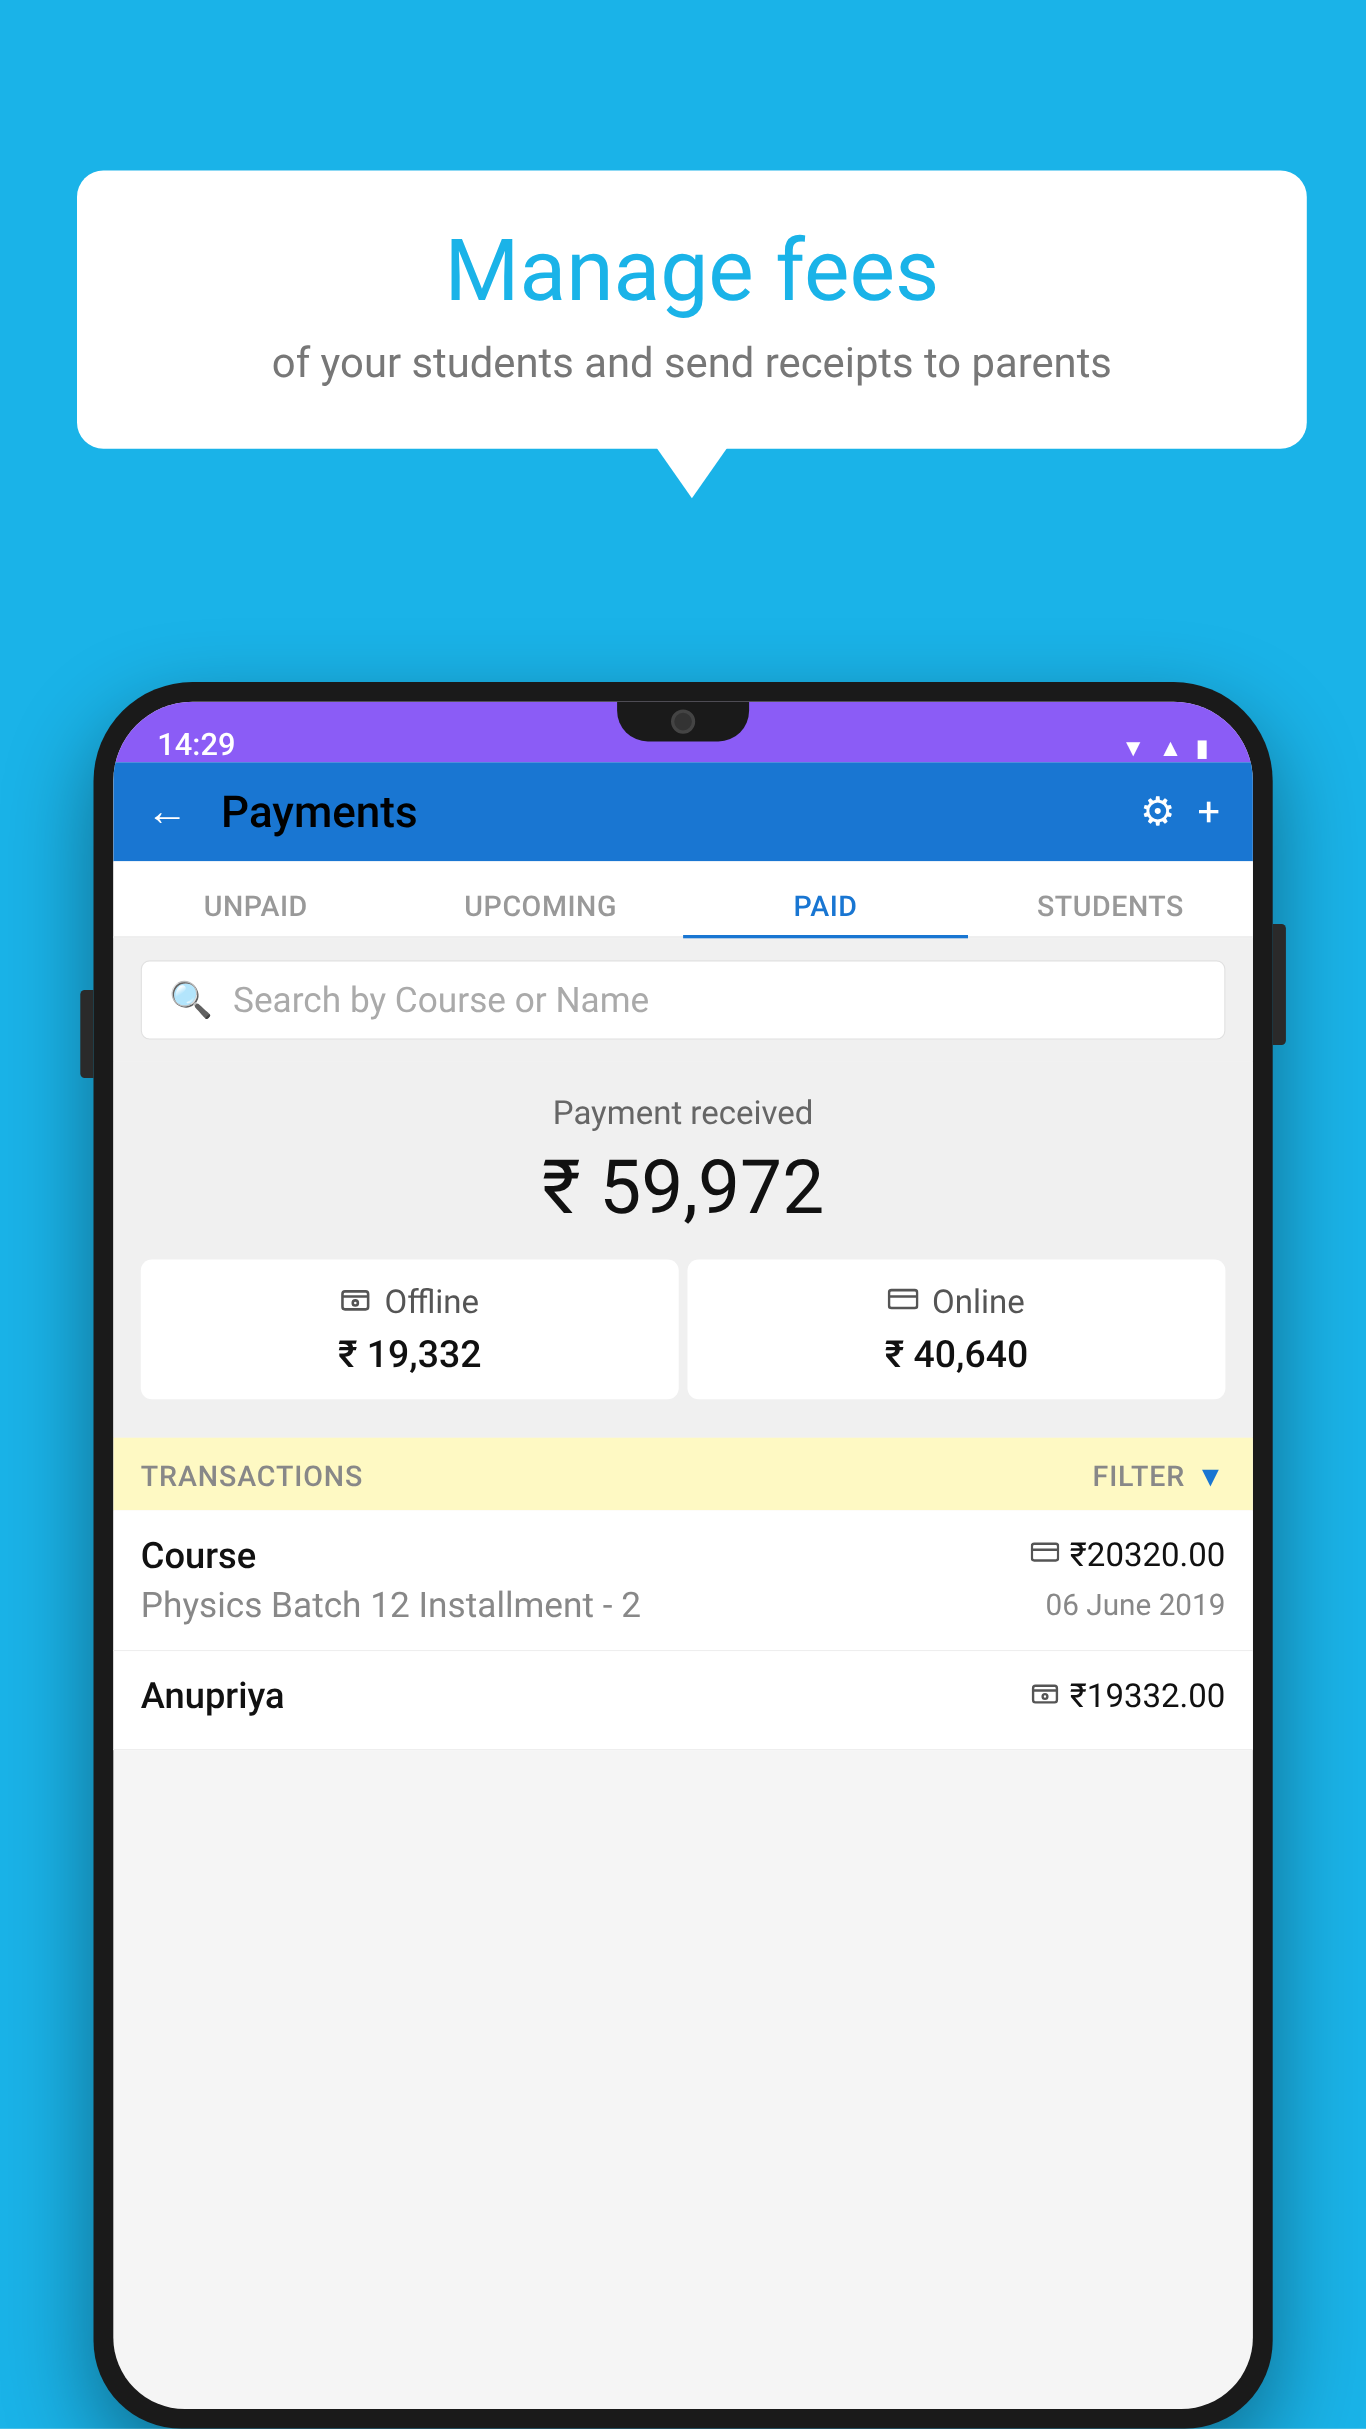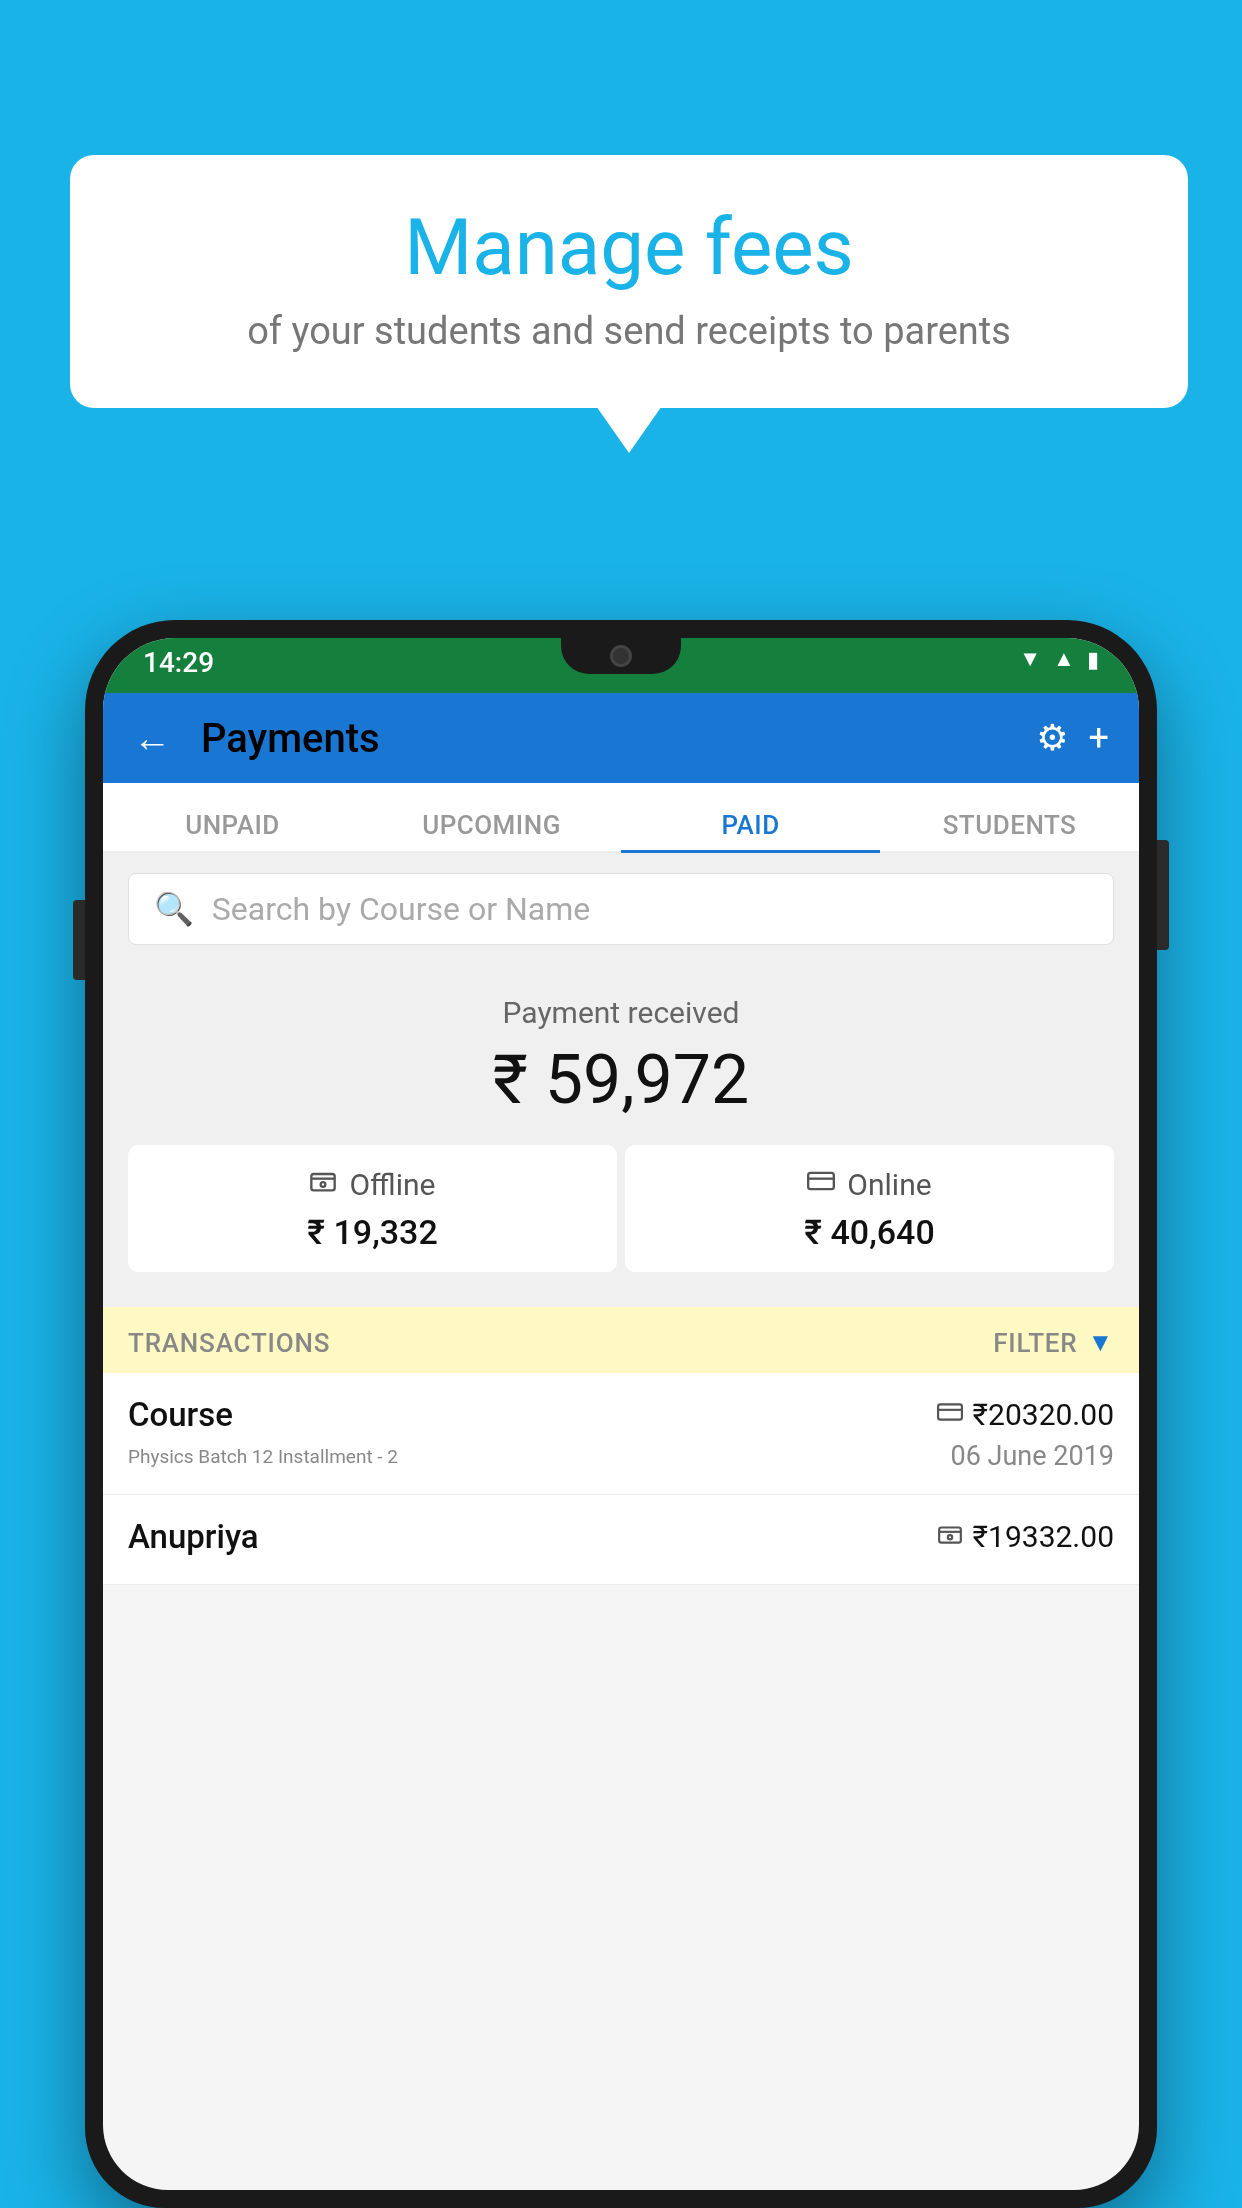--- a/index.html
+++ b/index.html
@@ -126,24 +126,24 @@
     .notch-camera {
       width: 22px;
       height: 22px;
       background: #333;
       border-radius: 50%;
       border: 3px solid #444;
     }
 
     
     .status-bar {
-      background: #15803d;
+      background: #8b5cf6;
       height: 55px;
       display: flex;
-      align-items: flex-start;
+      align-items: flex-end;
       justify-content: space-between;
       padding: 0 40px;
       padding-top: 8px;
     }
 
     .status-time {
       color: white;
       font-size: 28px;
       font-weight: 500;
     }
@@ -384,21 +384,21 @@
       color: #111;
     }
 
     .transaction-bottom {
       display: flex;
       justify-content: space-between;
       align-items: center;
     }
 
     .transaction-course {
-      font-size: 19px;
+      font-size: 32px;
       color: #888;
     }
 
     .transaction-date {
       font-size: 27px;
       color: #888;
     }
   </style>
 </head>
 <body>

